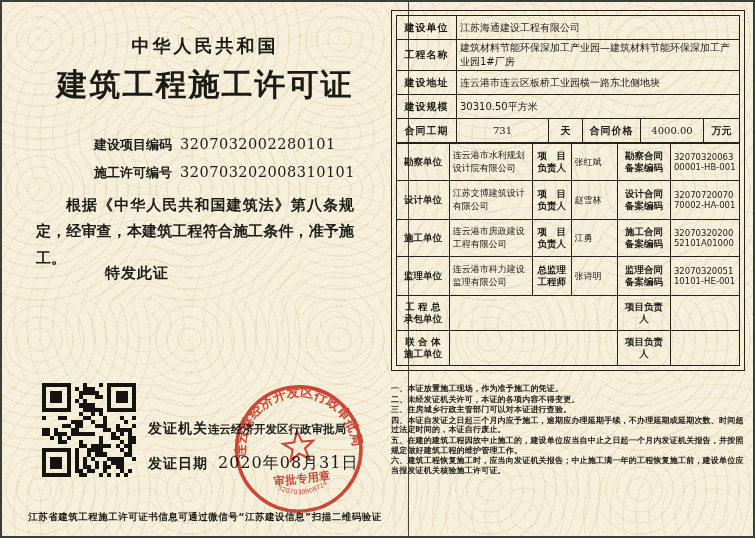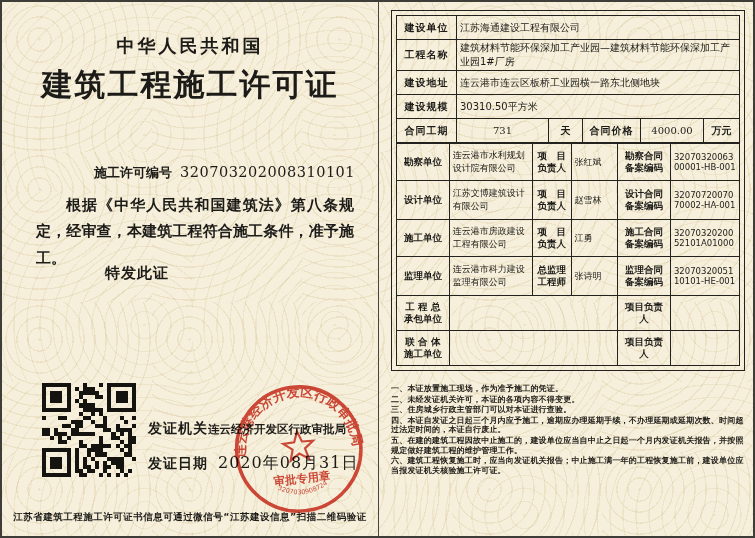--- a/index.html
+++ b/index.html
@@ -9,21 +9,21 @@
     background-color:#f6efdb;
     background-image:
       repeating-radial-gradient(circle at 25% 25%, rgba(196,172,112,.20) 0 1.2px, rgba(196,172,112,0) 1.2px 11px),
       repeating-radial-gradient(circle at 75% 70%, rgba(196,172,112,.16) 0 1.2px, rgba(196,172,112,0) 1.2px 13px);
     background-size:150px 150px, 190px 190px;
     border:2px solid #3f3d38;
     font-family:"DejaVu Sans", sans-serif;
     color:#1c1b18; overflow:hidden;
   }
   
-  .left{ position:absolute; left:0; top:0; width:377px; height:100%; border-right:1px solid #47443d; }
+  .left{ position:absolute; left:0; top:0; width:407px; height:100%; border-right:1px solid #47443d; }
   .country{ position:absolute; top:32px; left:0; width:100%; text-align:center;
             font-size:18px; font-weight:bold; letter-spacing:3px; }
   .cert-title{ position:absolute; top:62px; left:0; width:100%; text-align:center;
             font-size:31px; font-weight:bold; letter-spacing:2px; }
   .code-line{ position:absolute; left:92px; font-size:13px; font-weight:bold; white-space:nowrap; }
   .code-line .val{ font-family:"DejaVu Serif", serif; font-weight:normal; font-size:14.5px; margin-left:8px; letter-spacing:.5px; }
   .statement{ position:absolute; left:34px; top:190px; width:318px; font-size:15px; font-weight:bold;
             line-height:1.75; text-indent:2em; text-align:justify; }
   .grant{ position:absolute; left:103px; top:262px; font-size:15px; font-weight:bold; letter-spacing:1px; }
   .qr{ position:absolute; left:40px; top:381px; width:94px; height:94px; }
@@ -57,20 +57,23 @@
 </style>
 </head>
 <body>
 
 <div class="page">
 
   <div class="left">
     <div class="country">中华人民共和国</div>
     <div class="cert-title">建筑工程施工许可证</div>
 
+    <div class="code-line" style="top:134px;">
+      <span>建设项目编码</span><span class="val">3207032002280101</span>
+    </div>
     <div class="code-line" style="top:162px;">
       <span>施工许可编号</span><span class="val">320703202008310101</span>
     </div>
 
     <div class="statement">根据《中华人民共和国建筑法》第八条规定，经审查，本建筑工程符合施工条件，准予施工。</div>
     <div class="grant">特发此证</div>
 
     <div class="qr">
       <svg id="qr-svg" width="94" height="94" viewBox="0 0 23 23" shape-rendering="crispEdges">
           <rect x="10" y="0" width="1" height="1" fill="#15130f"></rect>

